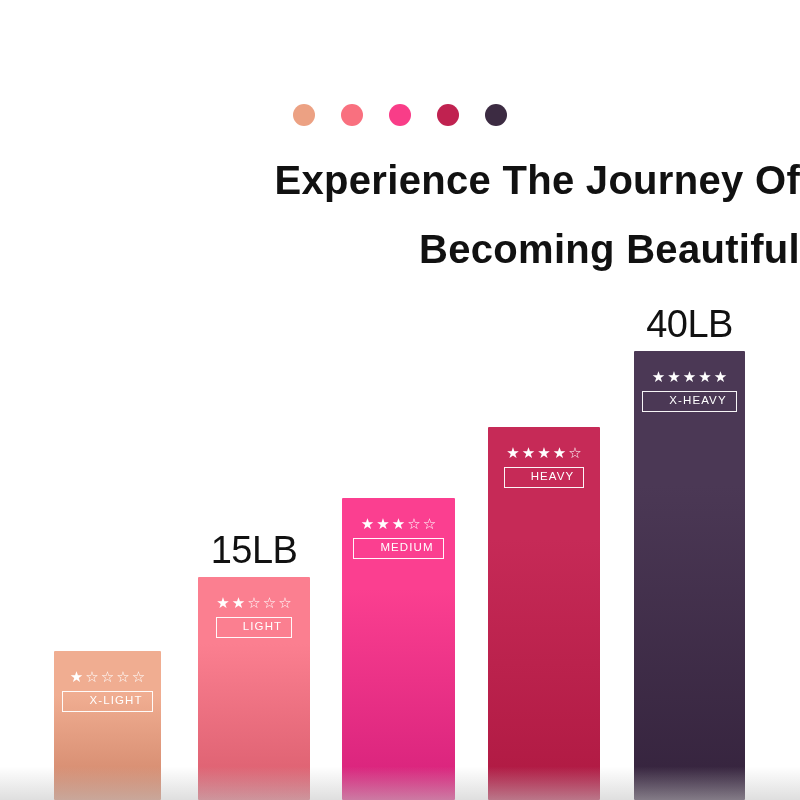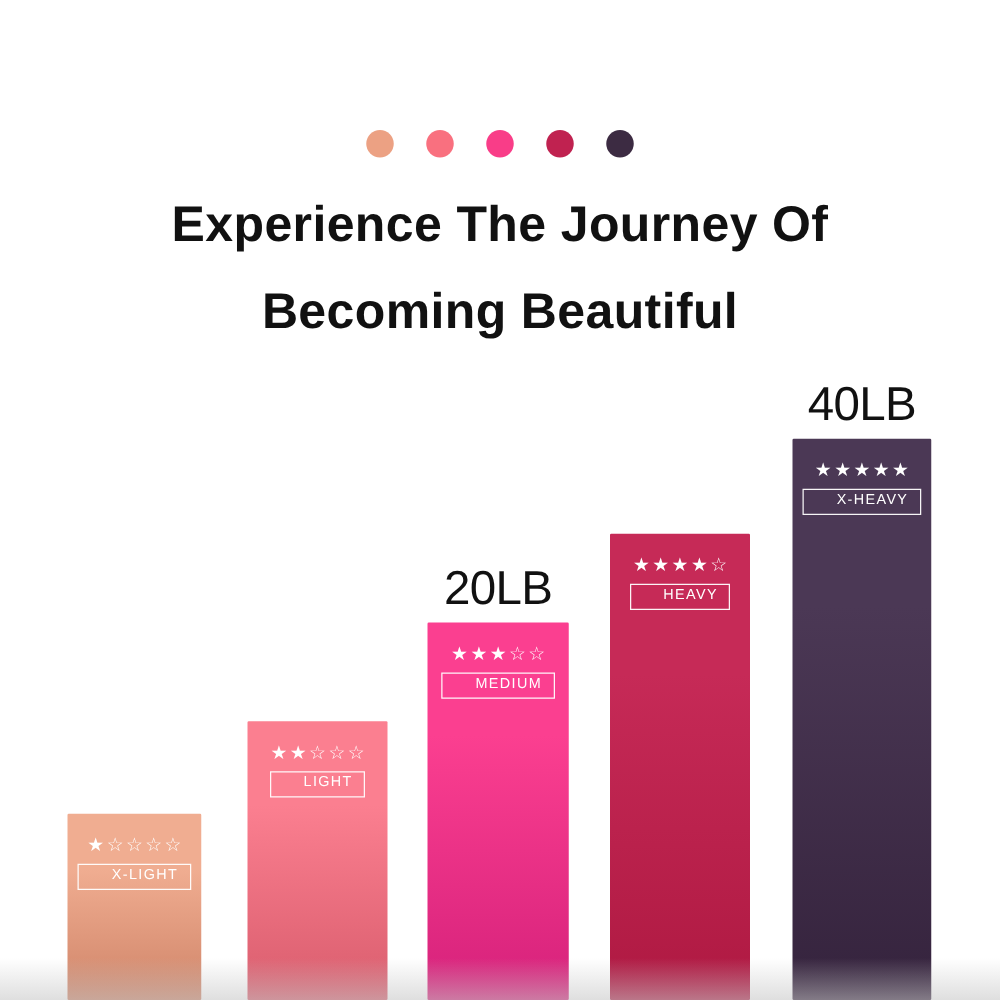--- a/index.html
+++ b/index.html
@@ -66,20 +66,21 @@
     color: #111111;
     font-size: 40px;
     font-weight: bold;
     line-height: 1.72;
     letter-spacing: 0.3px;
     z-index: 3;
   }
   #headline .line {
     display: block;
     white-space: nowrap;
+    text-align: right;
   }
 
   
   #chart {
     position: absolute;
     left: 0;
     top: 0;
     width: 800px;
     height: 800px;
     z-index: 2;
@@ -171,34 +172,34 @@
         <div class="bar-inner" style="top: 18px;">
           <div class="stars">
             <span>★</span>
             <span>★</span>
             <span>☆</span>
             <span>☆</span>
             <span>☆</span>
           </div>
           <div class="badge">LIGHT</div>
         </div>
+        <div class="bar-label" style="top: -48px;">15LB</div>
       </div>
       <div class="bar-group" style="left: 342px; width: 113px; height: 302px;">
         <div class="bar" style="height: 100%; background: linear-gradient(rgb(251, 63, 144) 0%, rgb(251, 63, 144) 30%, rgb(214, 33, 123) 100%);"></div>
         <div class="bar-inner" style="top: 18px;">
           <div class="stars">
             <span>★</span>
             <span>★</span>
             <span>★</span>
             <span>☆</span>
             <span>☆</span>
           </div>
           <div class="badge">MEDIUM</div>
         </div>
-        <div class="bar-label" style="top: -48px;">20LB</div>
       </div>
       <div class="bar-group" style="left: 488px; width: 112px; height: 373px;">
         <div class="bar" style="height: 100%; background: linear-gradient(rgb(198, 42, 87) 0%, rgb(198, 42, 87) 30%, rgb(175, 25, 66) 100%);"></div>
         <div class="bar-inner" style="top: 18px;">
           <div class="stars">
             <span>★</span>
             <span>★</span>
             <span>★</span>
             <span>★</span>
             <span>☆</span>

